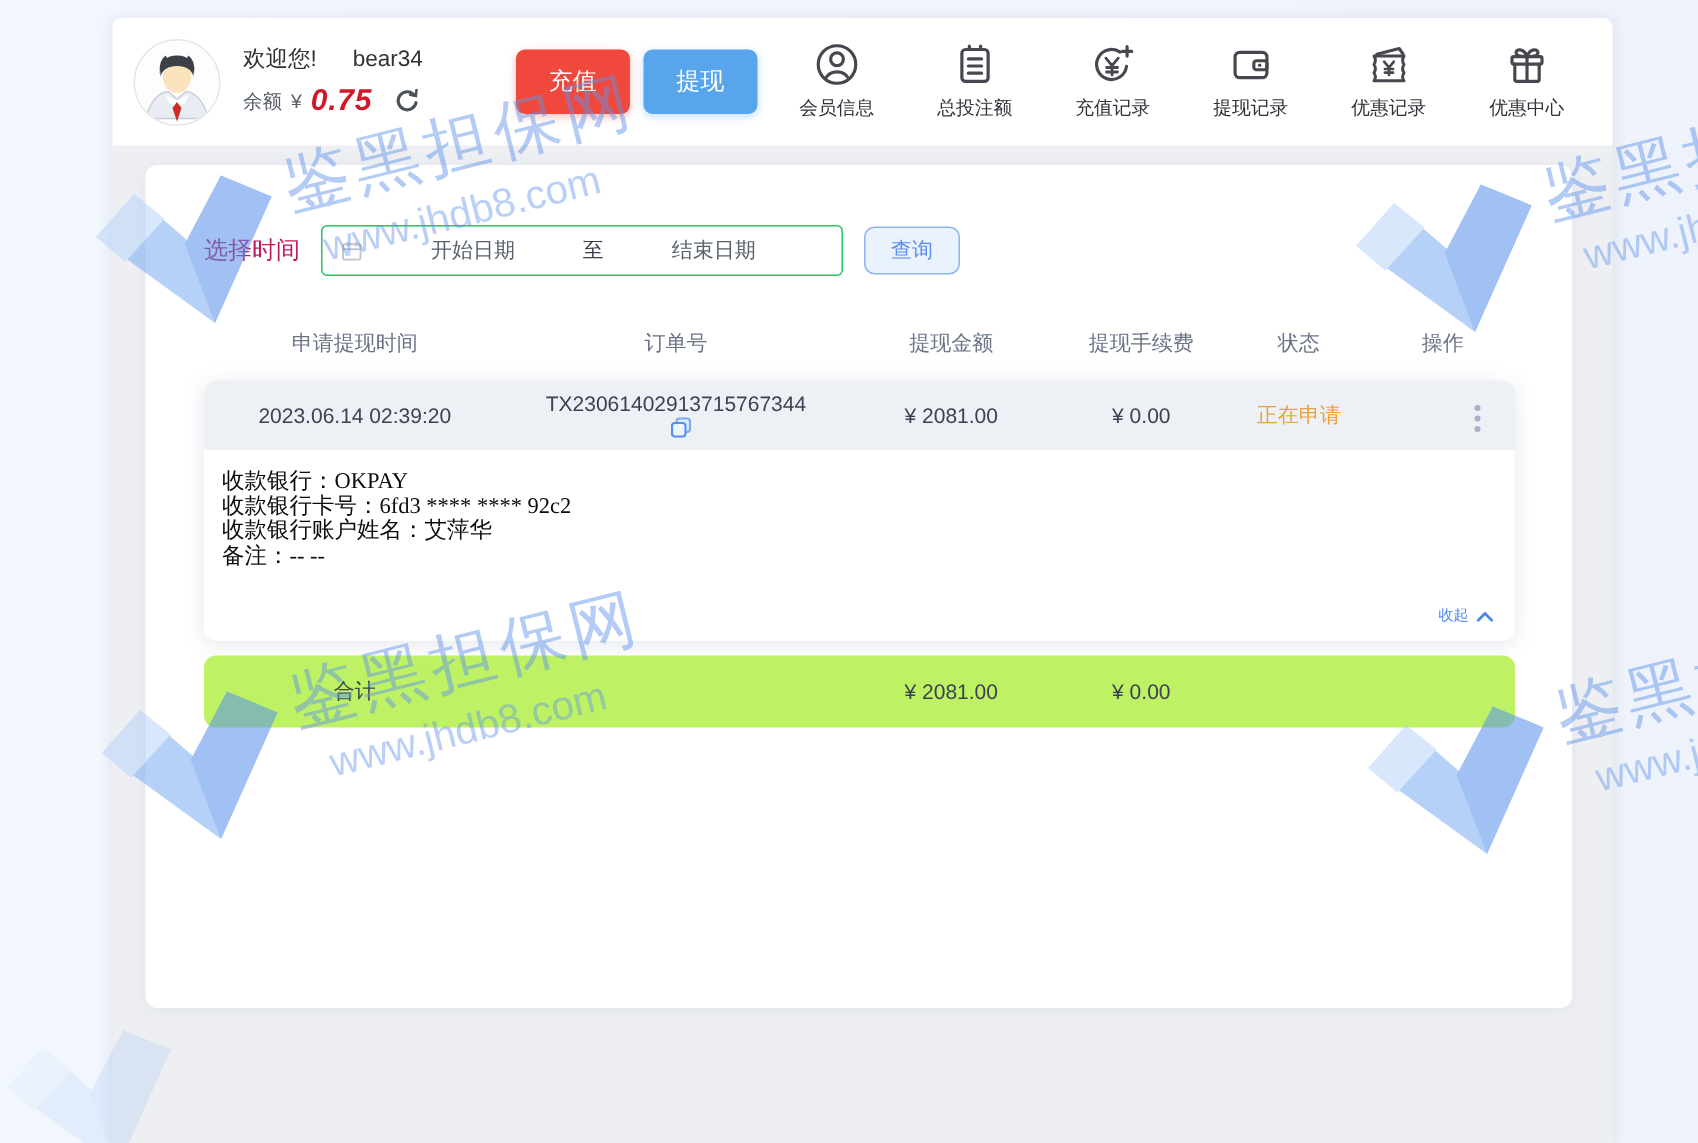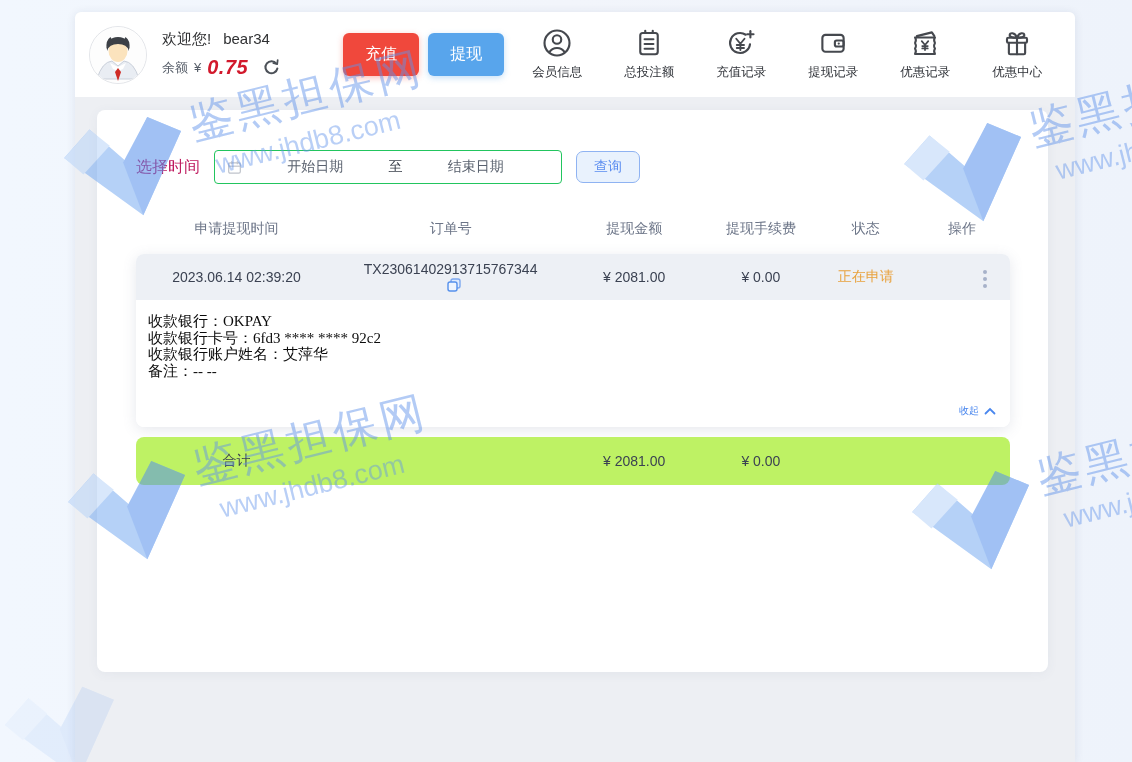--- a/index.html
+++ b/index.html
@@ -21,21 +21,21 @@
   .topbar {
     height:85px; background:#fff; border-radius:6px 6px 0 0;
     display:flex; align-items:center; padding:0 18px 0 14px;
   }
   .avatar {
     width:58px; height:58px; border-radius:50%; border:1px solid #e3e5e9;
     background:#fff; overflow:hidden; flex:none;
   }
   .user-meta { margin-left:15px; }
   .welcome-line { font-size:15px; color:#303133; }
-  .welcome-line .uname { margin-left:12px; }
+  .welcome-line .uname { margin-left:24px; }
   .balance-line { margin-top:7px; display:flex; align-items:center; font-size:13px; color:#565d68; }
   .balance-val { font-size:20px; font-weight:bold; font-style:italic; color:#d2192c; margin-left:6px; letter-spacing:.5px; }
   .balance-cur { margin-left:6px; }
   .refresh { margin-left:14px; cursor:pointer; display:flex; }
 
   .btn-big {
     height:43px; min-width:76px; border:none; border-radius:6px; color:#fff;
     font-size:16px; font-family:inherit; cursor:pointer; padding:0 18px;
   }
   .btn-recharge { margin-left:62px; background:#f0483c; box-shadow:0 2px 6px rgba(240,72,60,.35); }

